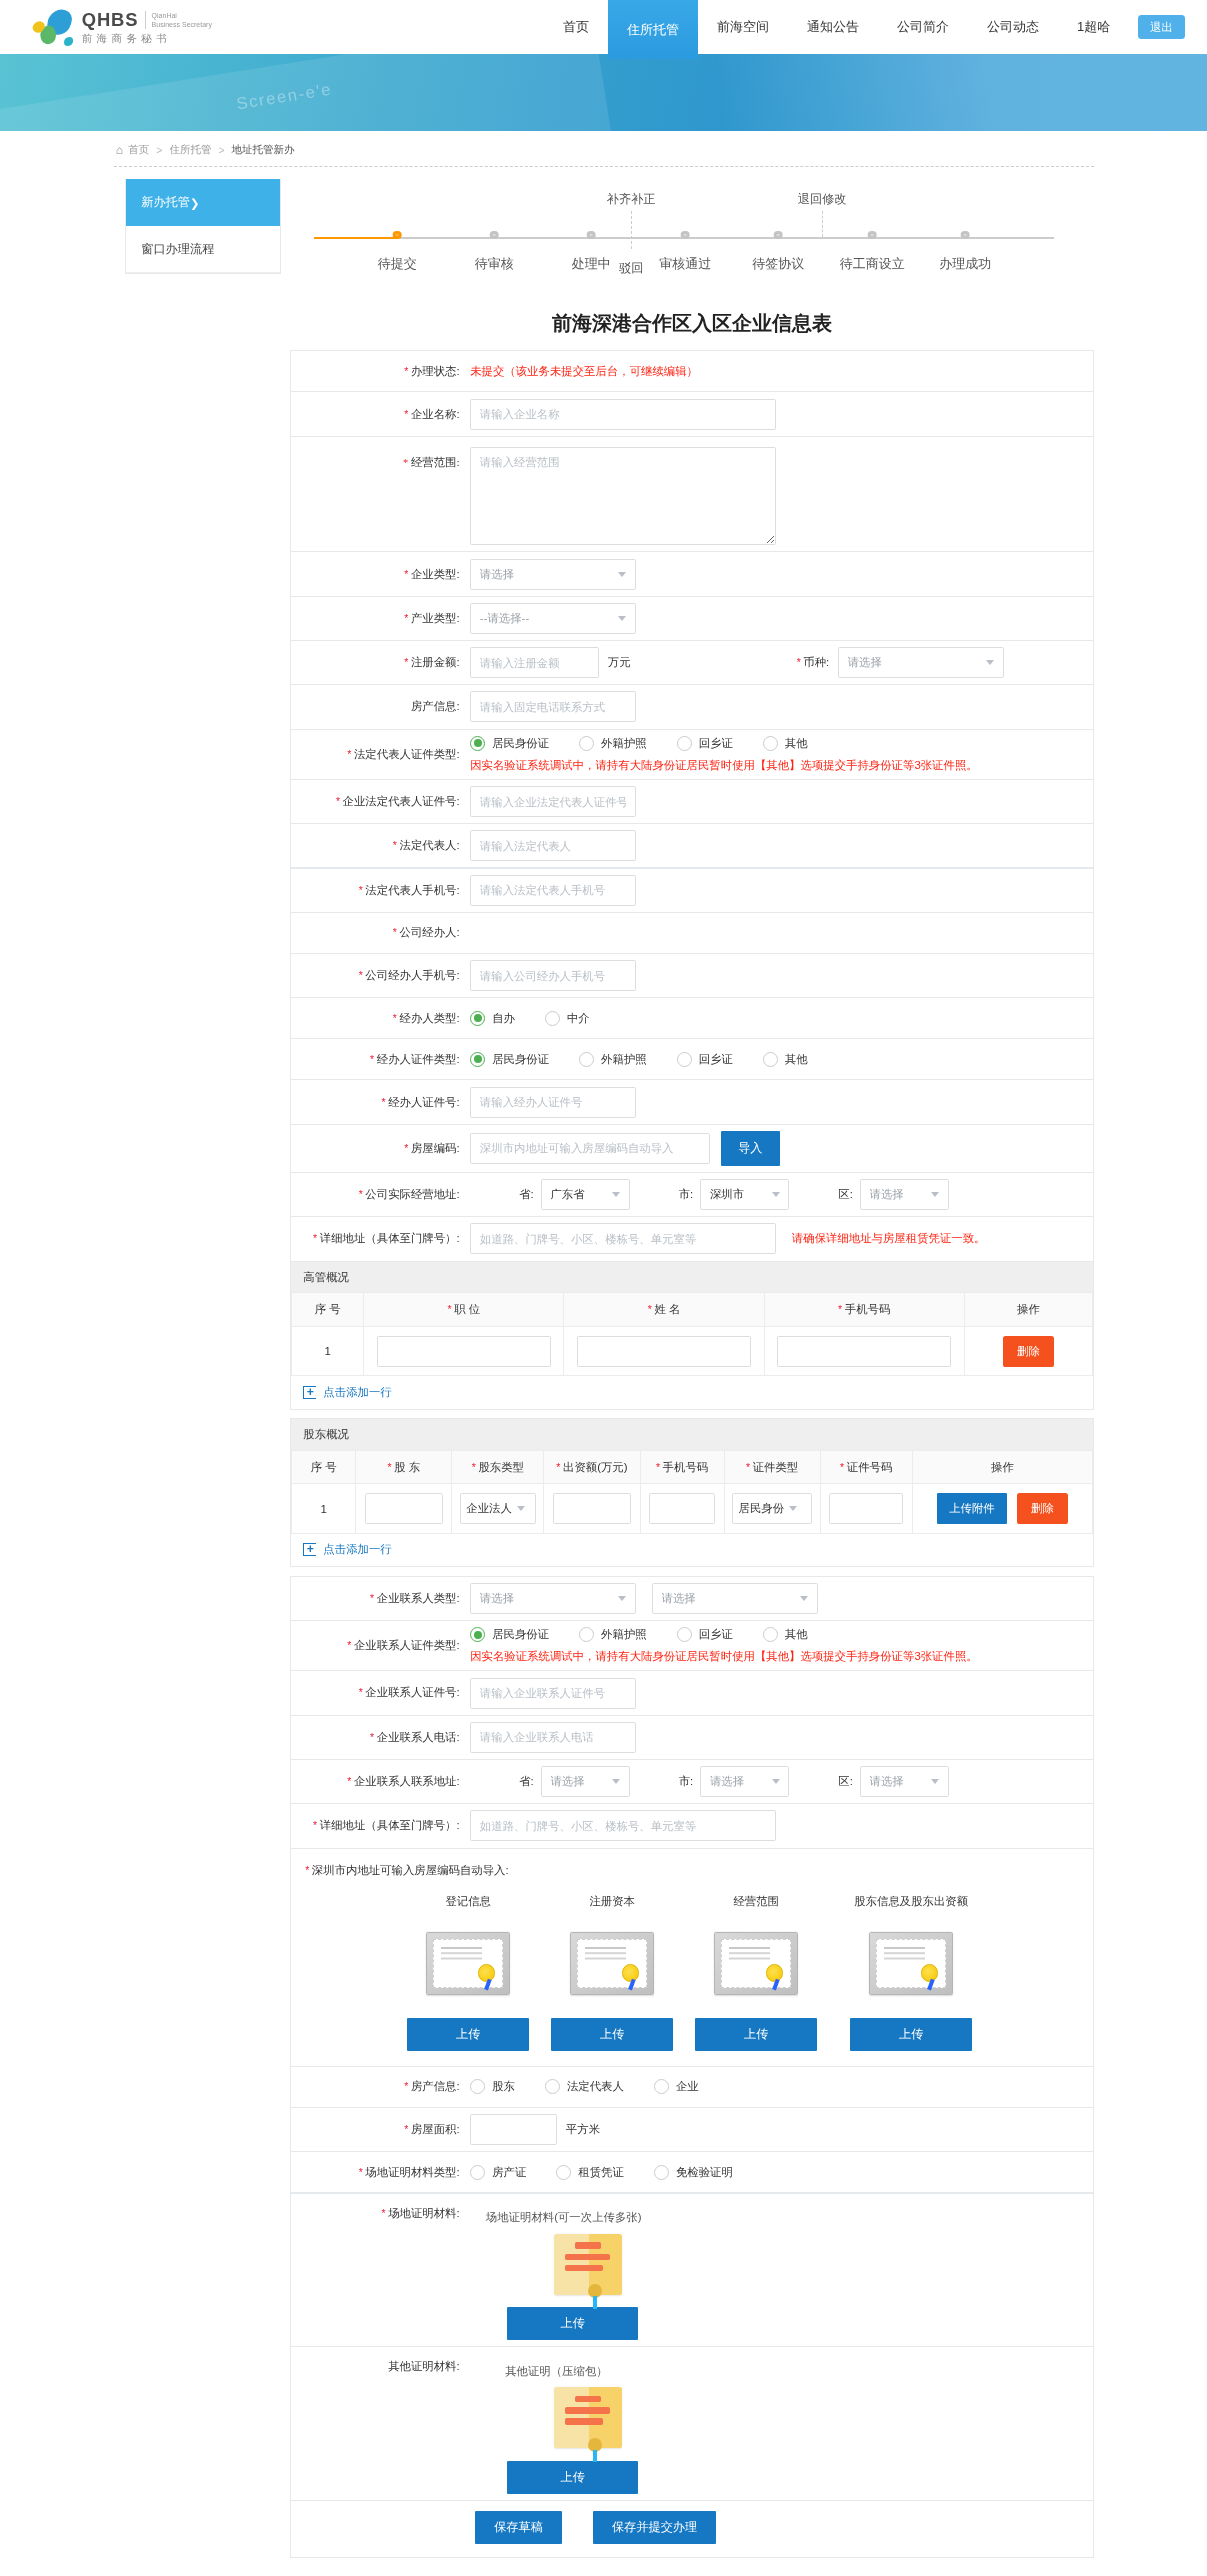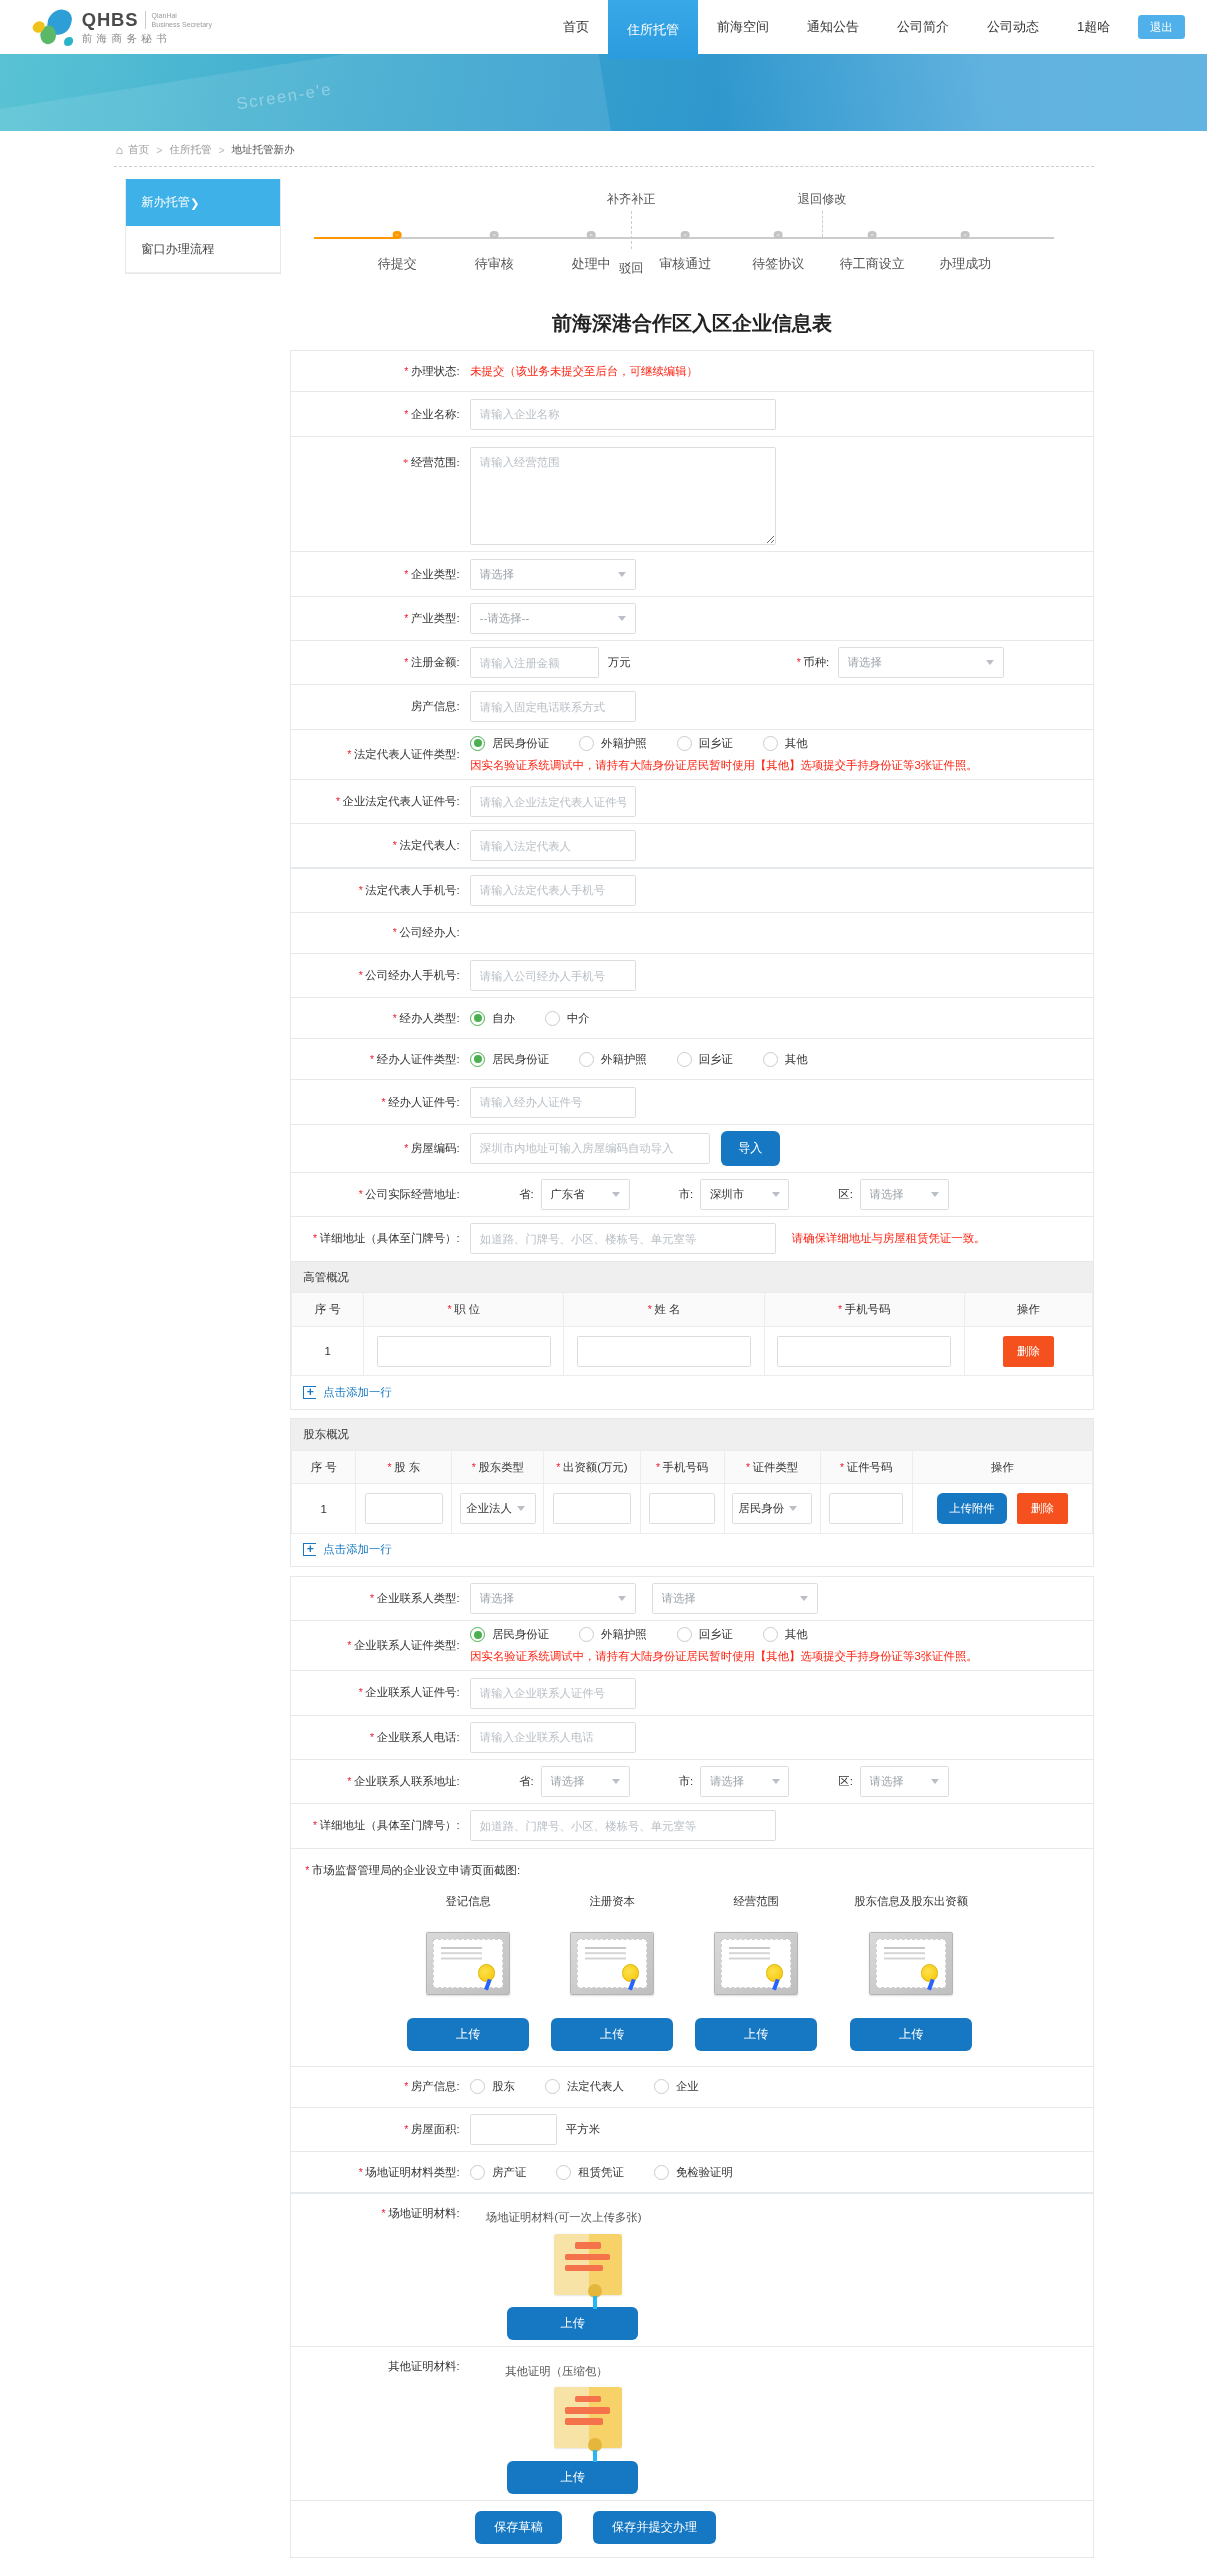--- a/index.html
+++ b/index.html
@@ -90,21 +90,21 @@
   .radio { display:flex; align-items:center; margin-right:30px; cursor:pointer; color:#333; }
   .radio-circle { width:15px; height:15px; border-radius:50%; border:0.9px solid #ccc; background:#fff;
     margin-right:7px; flex:none; position:relative; }
   .radio.on .radio-circle { border-color:#4caf50; }
   .radio.on .radio-circle:after { content:""; position:absolute; left:2.6px; top:2.6px; width:7.9px; height:7.9px;
     border-radius:50%; background:#4caf50; }
   .cbx { width:14px; height:14px; border:0.9px solid #d6d6d6; border-radius:1.7px; background:#fff;
     margin:0 7px 0 21px; cursor:pointer; flex:none; }
   .note-red { color:#f21; font-size:11.4px; margin-top:7px; width:100%; }
   .note-red.inline { width:auto; margin:0 0 0 15.7px; }
-  .btn-blue { background:#1678c2; color:#fff; border:none; border-radius:6px; height:33px;
+  .btn-blue { background:#1678c2; color:#fff; border:none; border-radius:1px; height:33px;
     padding:0 19px; font-size:12.2px; cursor:pointer; font-family:inherit; }
   .btn-blue.small { height:35px; padding:0 17.5px; margin-left:10.5px; }
   .btn-orange { background:#f4511e; color:#fff; border:none; border-radius:2.6px; height:31px;
     padding:0 14px; font-size:11.4px; cursor:pointer; font-family:inherit; }
   .addr-lab { color:#333; margin:0 7px 0 49px; }
   .addr-lab.first { margin-left:49px; }
   
   .tsection { border:0.9px solid #e6e9ec; margin-top:-0.9px; }
   .tsection-bar { background:#efefef; padding:7.9px 12.2px; font-size:11.4px; color:#333; }
   .ttable { width:100%; border-collapse:collapse; }
@@ -580,21 +580,21 @@
       </div>
 
       <div class="frow">
         <div class="flabel"><span class="req">*</span><span>详细地址（具体至门牌号）:</span></div>
         <div class="fbody">
             <input class="inp w350" placeholder="如道路、门牌号、小区、楼栋号、单元室等" style="">
           </div>
       </div>
 
       <div class="frow" style="display:block;">
-        <div class="shots-label"><span class="req">*</span><span>市场监督管理局的企业设立申请页面截图:</span></div>
+        <div class="shots-label"><span class="req">*</span><span>深圳市内地址可输入房屋编码自动导入:</span></div>
         <div class="shots-grid">
           <div class="shot-col">
             <div class="shot-title">登记信息</div>
             <div class="cert">
                 <div class="cert-inner">
                   <div class="seal"></div>
                 </div>
               </div>
             <button class="btn-blue shot-upload">上传</button>
           </div>

